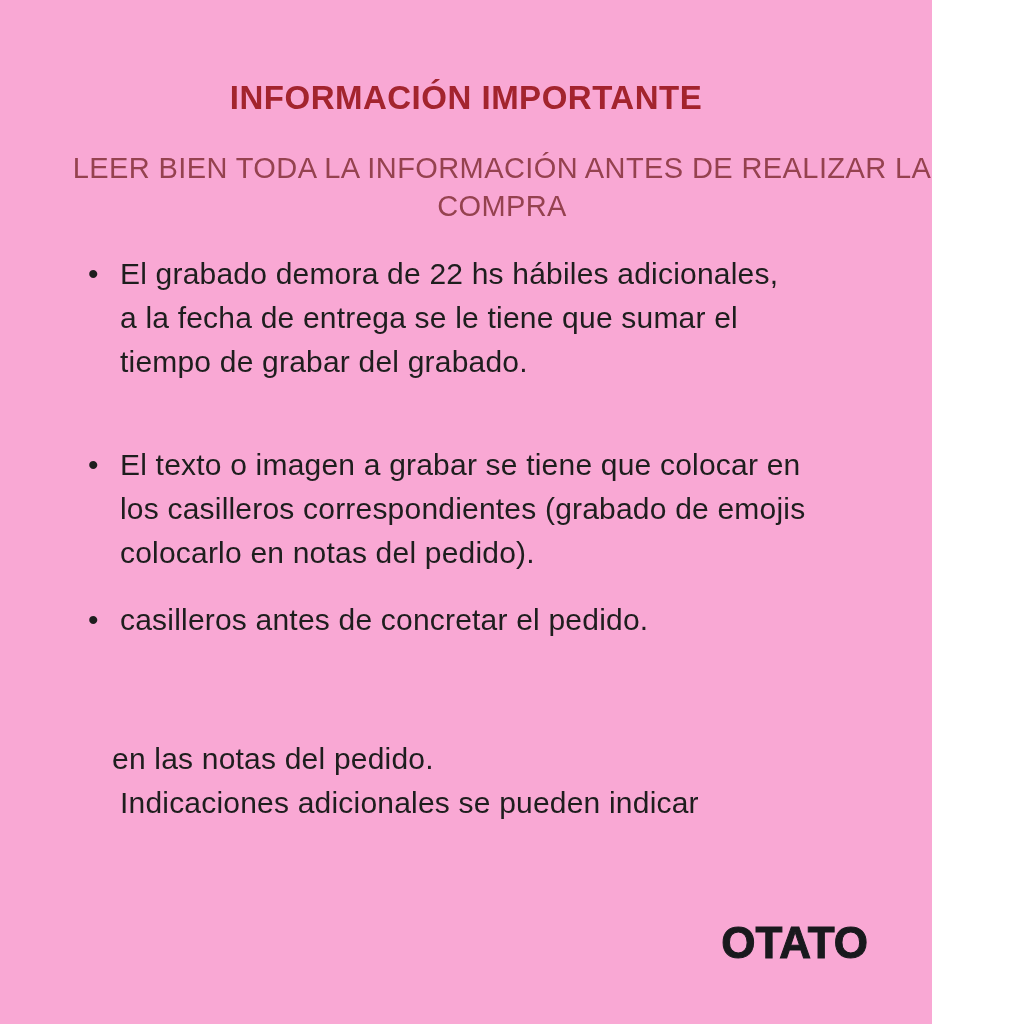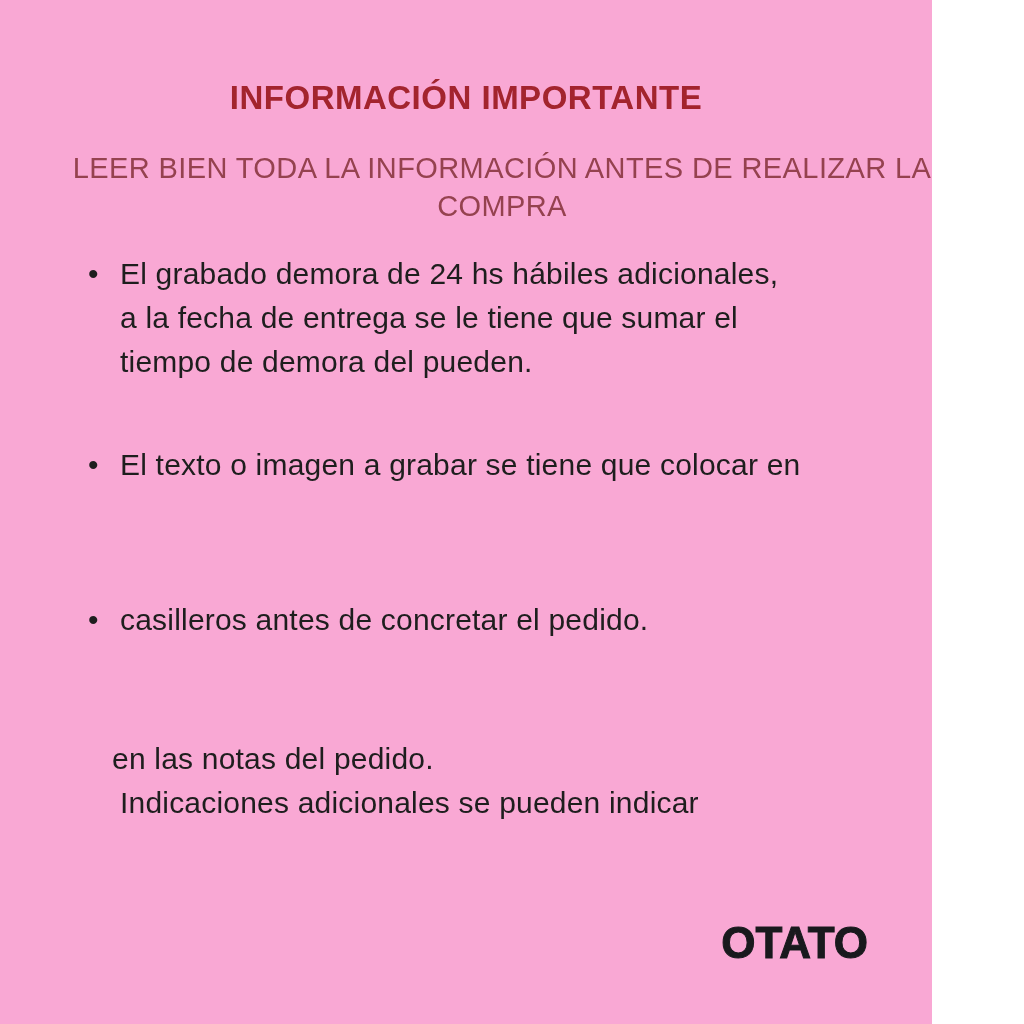--- a/index.html
+++ b/index.html
@@ -84,30 +84,32 @@
 
 <div class="page">
 
   <div class="title">INFORMACIÓN IMPORTANTE</div>
 
   <div class="subtitle">LEER BIEN TODA LA INFORMACIÓN ANTES DE REALIZAR LA COMPRA</div>
 
   <div class="bullet bullet-1">
     <span class="dot">•</span>
     <div class="lines">
-      <div class="line">El grabado demora de 24 hs hábiles adicionales,</div>
+      <div class="line">El grabado demora de 22 hs hábiles adicionales,</div>
       <div class="line">a la fecha de entrega se le tiene que sumar el</div>
-      <div class="line">tiempo de demora del pueden.</div>
+      <div class="line">tiempo de grabar del grabado.</div>
     </div>
   </div>
 
   <div class="bullet bullet-2">
     <span class="dot">•</span>
     <div class="lines">
       <div class="line">El texto o imagen a grabar se tiene que colocar en</div>
+      <div class="line">los casilleros correspondientes (grabado de emojis</div>
+      <div class="line">colocarlo en notas del pedido).</div>
     </div>
   </div>
 
   <div class="bullet bullet-3">
     <span class="dot">•</span>
     <div class="lines">
       <div class="line">casilleros antes de concretar el pedido.</div>
     </div>
   </div>
 

